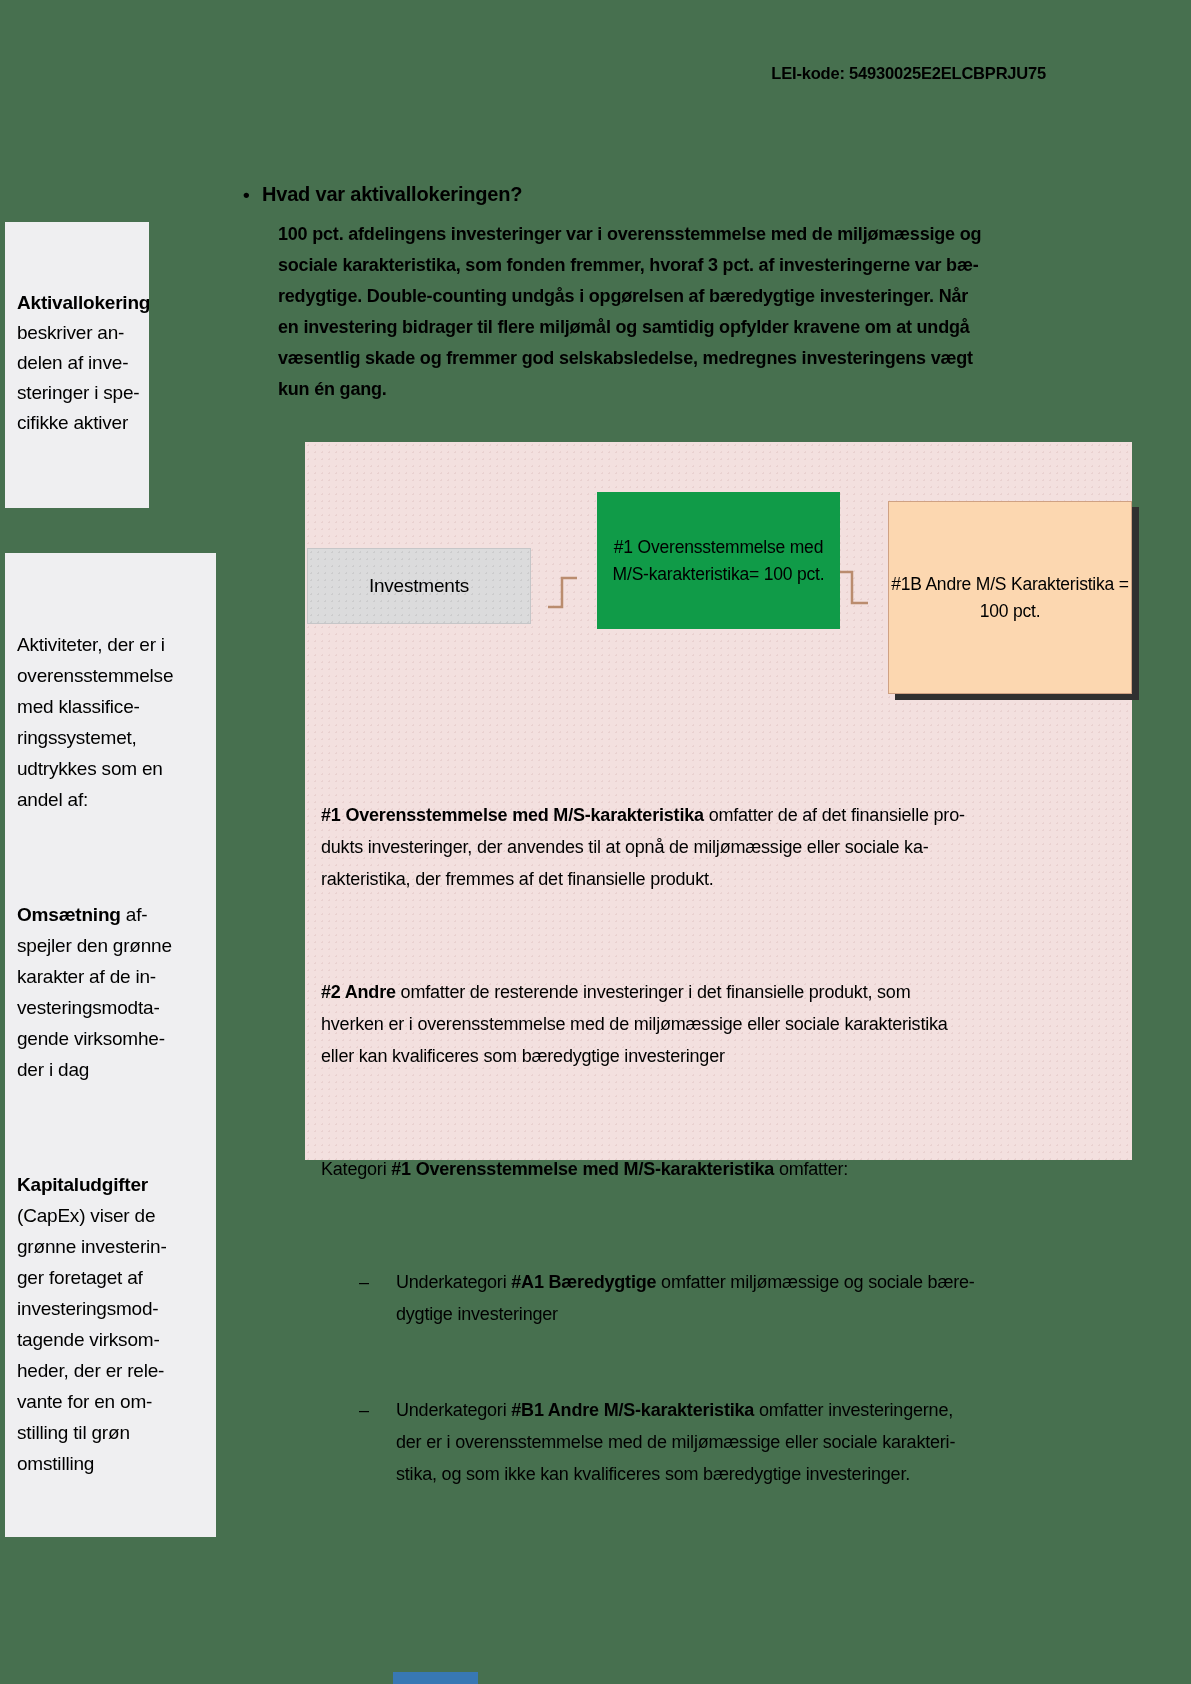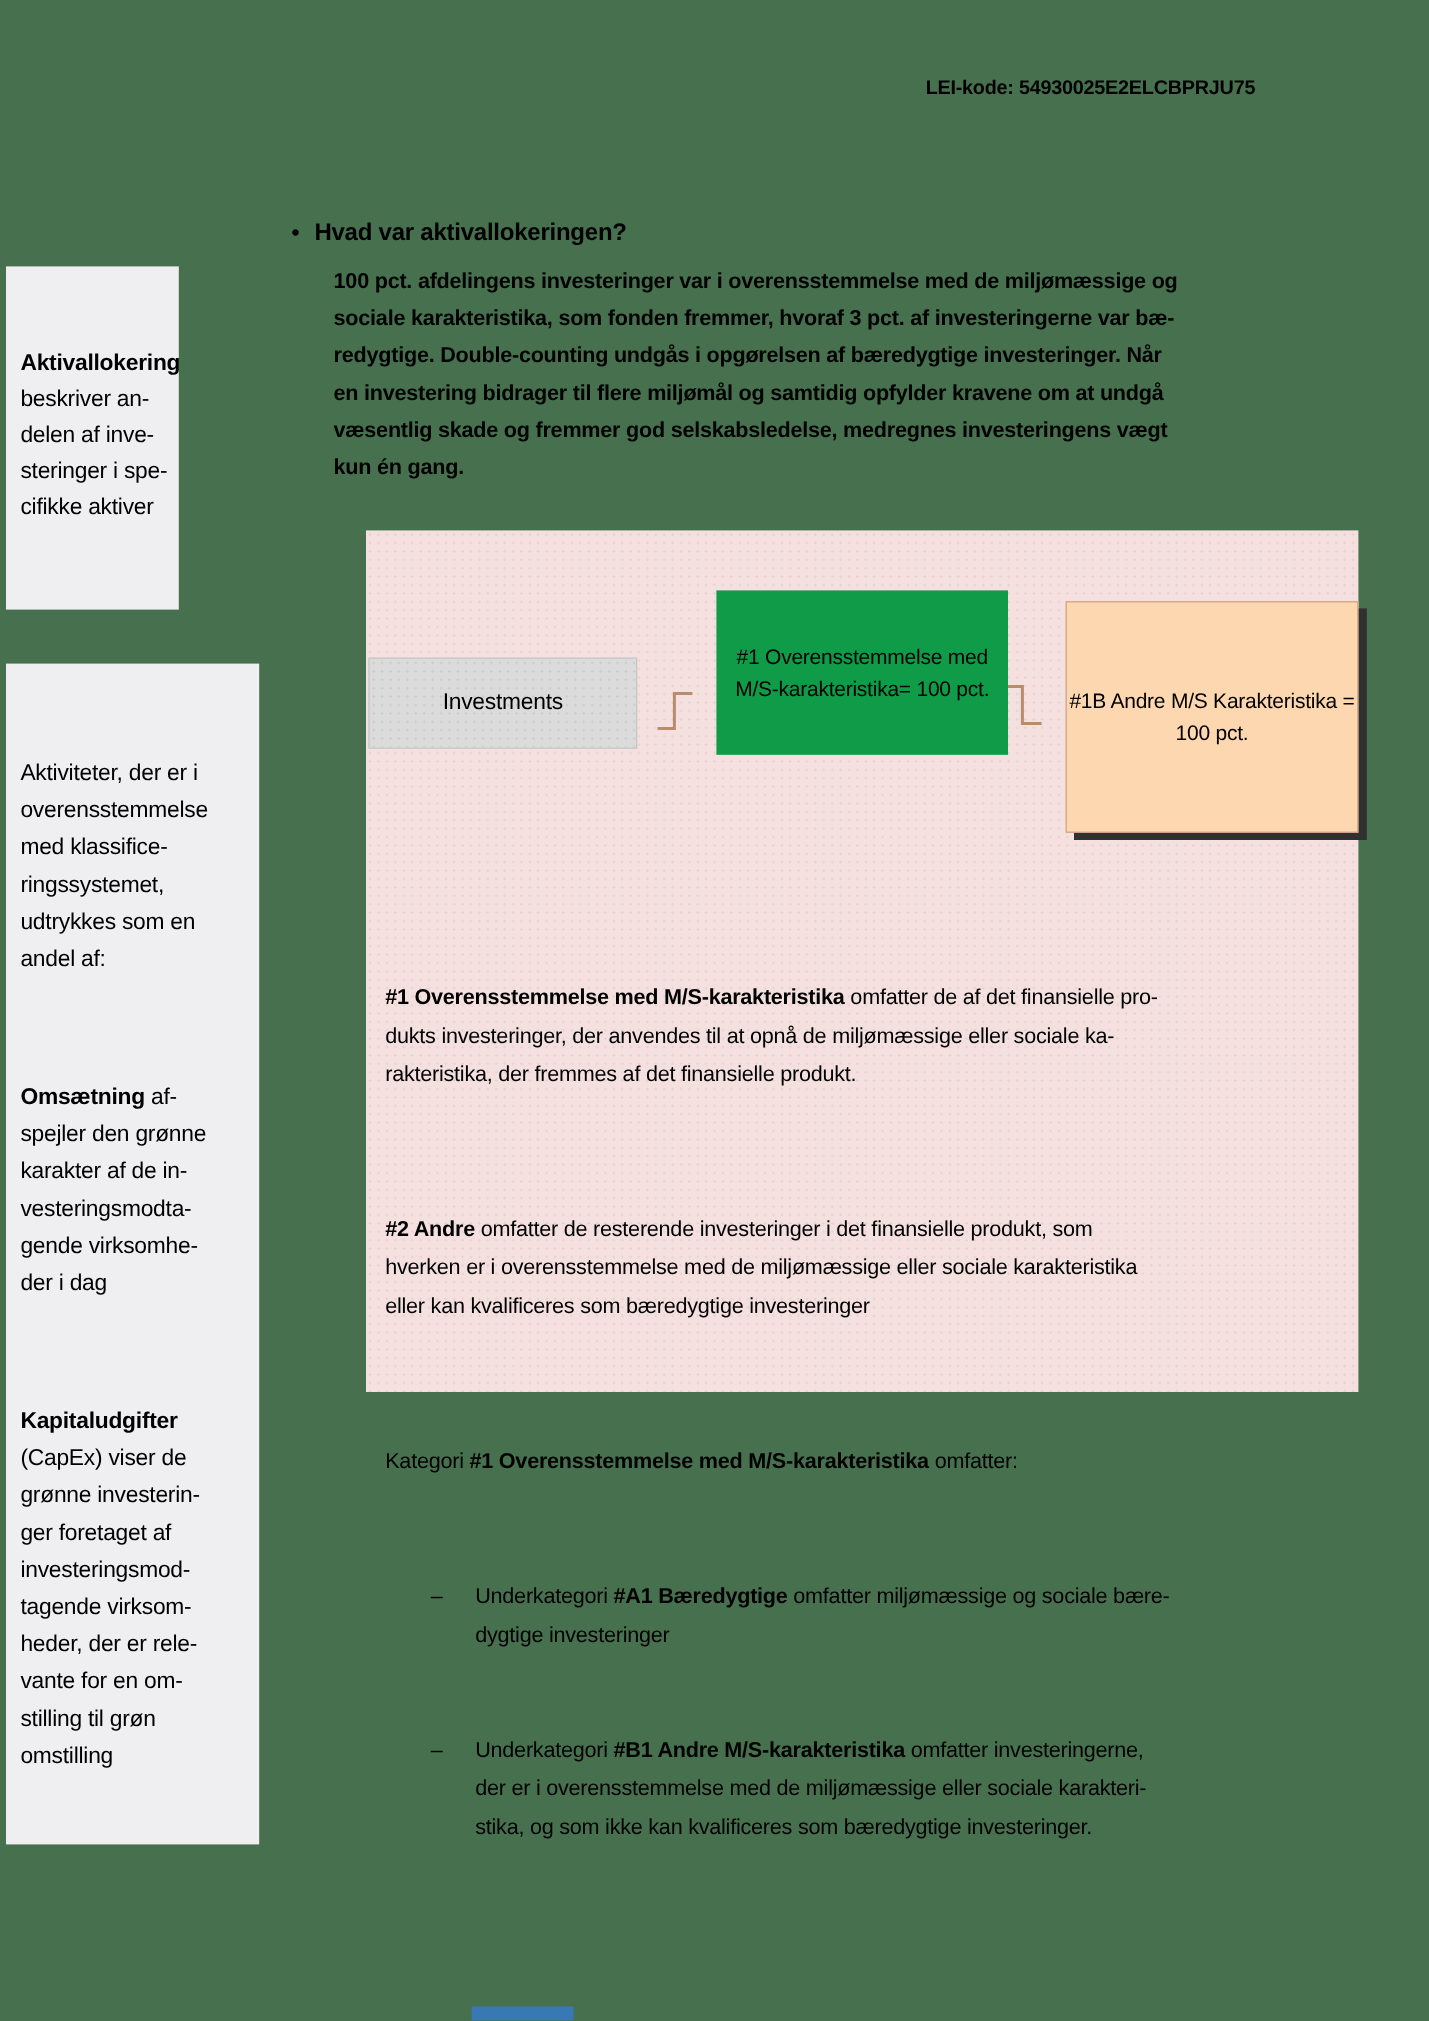--- a/index.html
+++ b/index.html
@@ -71,21 +71,21 @@
     box-shadow:7px 6px 0 0 #303030;
     font-size:17.5px;line-height:27px;
   }
   .conn-svg{position:absolute;left:0;top:0;pointer-events:none;}
 
   
   .panel-text{
     position:absolute;left:16px;right:56px;top:293px;
     font-size:18px;line-height:32px;letter-spacing:-0.2px;
   }
-  .panel-text p{margin:16px 0 17px 0;}
+  .panel-text p{margin:0 0 17px 0;}
   .panel-text p:last-child{margin-bottom:0;}
   .li{display:flex;}
   .li-dash{width:37px;padding-left:38px;flex:0 0 auto;}
   .li-text{flex:1 1 auto;}
 
   
   .footer-marker{
     position:absolute;left:393px;top:1672px;width:85px;height:12px;
     background:#3878B4;
   }

